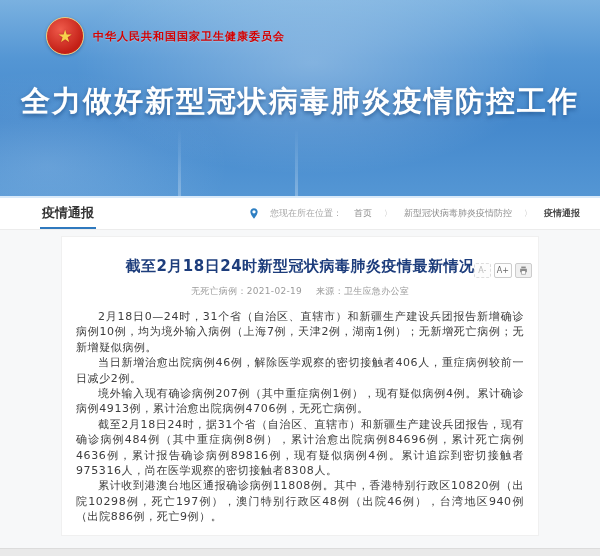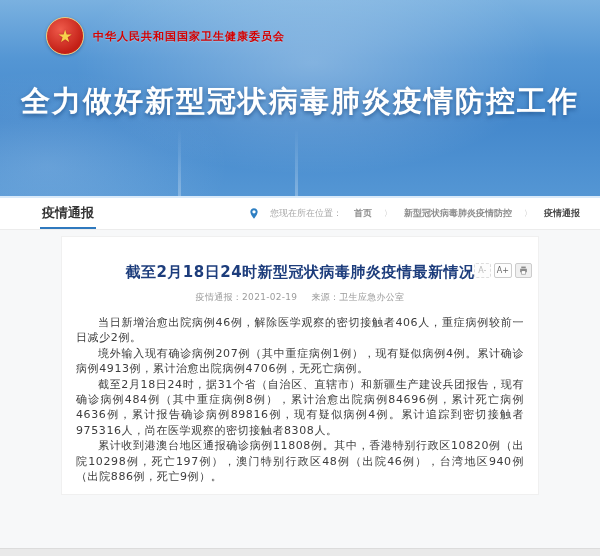--- a/index.html
+++ b/index.html
@@ -34,30 +34,30 @@
     text-shadow:0 2px 4px rgba(8,48,100,.55), 0 0 1px rgba(255,255,255,.4); }
 
   
   .crumbbar { display:flex; align-items:stretch; height:32px; background:#fff;
     border-bottom:1px solid #ececec; padding:0 20px 0 40px; }
   .section-tab { display:flex; align-items:center; font-size:13px; font-weight:bold;
     color:#333; border-bottom:2px solid #2f79be; padding:0 2px; cursor:pointer; }
   .crumbs { margin-left:auto; display:flex; align-items:center; gap:12px;
     font-size:9px; color:#a9a9a9; white-space:nowrap; }
   .crumbs .loc { color:#a9a9a9; }
-  .crumb-link { color:#8f8f8f; text-decoration:none; cursor:pointer;font-weight:bold; }
+  .crumb-link { color:#8f8f8f; text-decoration:none; cursor:pointer; }
   .crumb-sep { color:#b5b5b5; font-size:8px; }
   .crumb-current { color:#4a4a4a; font-weight:bold; }
 
   
   .content { height:318px; }
   .card { position:relative; width:478px; margin:6px auto 0; background:#fff;
     border:1px solid #f0f0f0; padding:12px 13px 10px; }
   .art-title { text-align:center; font-size:15px; font-weight:bold; color:#1d3d7c;
-    letter-spacing:.5px; margin:14px 0 9px; }
+    letter-spacing:.5px; margin:8px 0 9px; }
   .meta { text-align:center; font-size:9px; color:#9b9b9b; margin-bottom:11px; letter-spacing:.3px; }
   .meta .gap { display:inline-block; width:14px; }
 
   .tools { position:absolute; top:26px; right:6px; display:flex; gap:3px; }
   .tool { height:15px; min-width:17px; font-size:8px; line-height:1; font-family:inherit;
     display:flex; align-items:center; justify-content:center; cursor:pointer;
     background:#fdfdfd; border:1px solid #ccc; border-radius:2px; color:#666; padding:0 2px; }
   .tool.t-dim { color:#bbb; border:1px dashed #ddd; }
   .tool.t-print { background:#f0f0f0; }
 
@@ -102,36 +102,37 @@
       <a class="crumb-link">新型冠状病毒肺炎疫情防控</a>
       <span class="crumb-sep">〉</span>
       <span class="crumb-current">疫情通报</span>
     </div>
   </div>
 
   <div class="content">
     <div class="card">
       <h1 class="art-title">截至2月18日24时新型冠状病毒肺炎疫情最新情况</h1>
       <div class="meta">
-        <span>疫情通报：</span><span>2021-02-19</span><span class="gap"></span><span>来源：</span><span>卫生应急办公室</span>
+        <span>无死亡病例：</span><span>2021-02-19</span><span class="gap"></span><span>来源：</span><span>卫生应急办公室</span>
       </div>
 
       <div class="tools">
         <button class="tool t-dim">A-</button>
         <button class="tool">A+</button>
         <button class="tool t-print">
           <svg width="9" height="9" viewBox="0 0 16 16" aria-hidden="true">
             <path d="M4 1h8v3H4z" fill="#8a8a8a"></path>
             <path d="M2 5h12v6h-2v4H4v-4H2z" fill="#8a8a8a"></path>
             <rect x="5" y="9" width="6" height="5" fill="#fff"></rect>
           </svg>
         </button>
       </div>
 
       <div class="body-text">
+        <p>2月18日0—24时，31个省（自治区、直辖市）和新疆生产建设兵团报告新增确诊病例10例，均为境外输入病例（上海7例，天津2例，湖南1例）；无新增死亡病例；无新增疑似病例。</p>
         <p>当日新增治愈出院病例46例，解除医学观察的密切接触者406人，重症病例较前一日减少2例。</p>
         <p>境外输入现有确诊病例207例（其中重症病例1例），现有疑似病例4例。累计确诊病例4913例，累计治愈出院病例4706例，无死亡病例。</p>
         <p>截至2月18日24时，据31个省（自治区、直辖市）和新疆生产建设兵团报告，现有确诊病例484例（其中重症病例8例），累计治愈出院病例84696例，累计死亡病例4636例，累计报告确诊病例89816例，现有疑似病例4例。累计追踪到密切接触者975316人，尚在医学观察的密切接触者8308人。</p>
         <p>累计收到港澳台地区通报确诊病例11808例。其中，香港特别行政区10820例（出院10298例，死亡197例），澳门特别行政区48例（出院46例），台湾地区940例（出院886例，死亡9例）。</p>
 
       </div>
     </div>
   </div>
 
   <div class="footstrip"></div>

